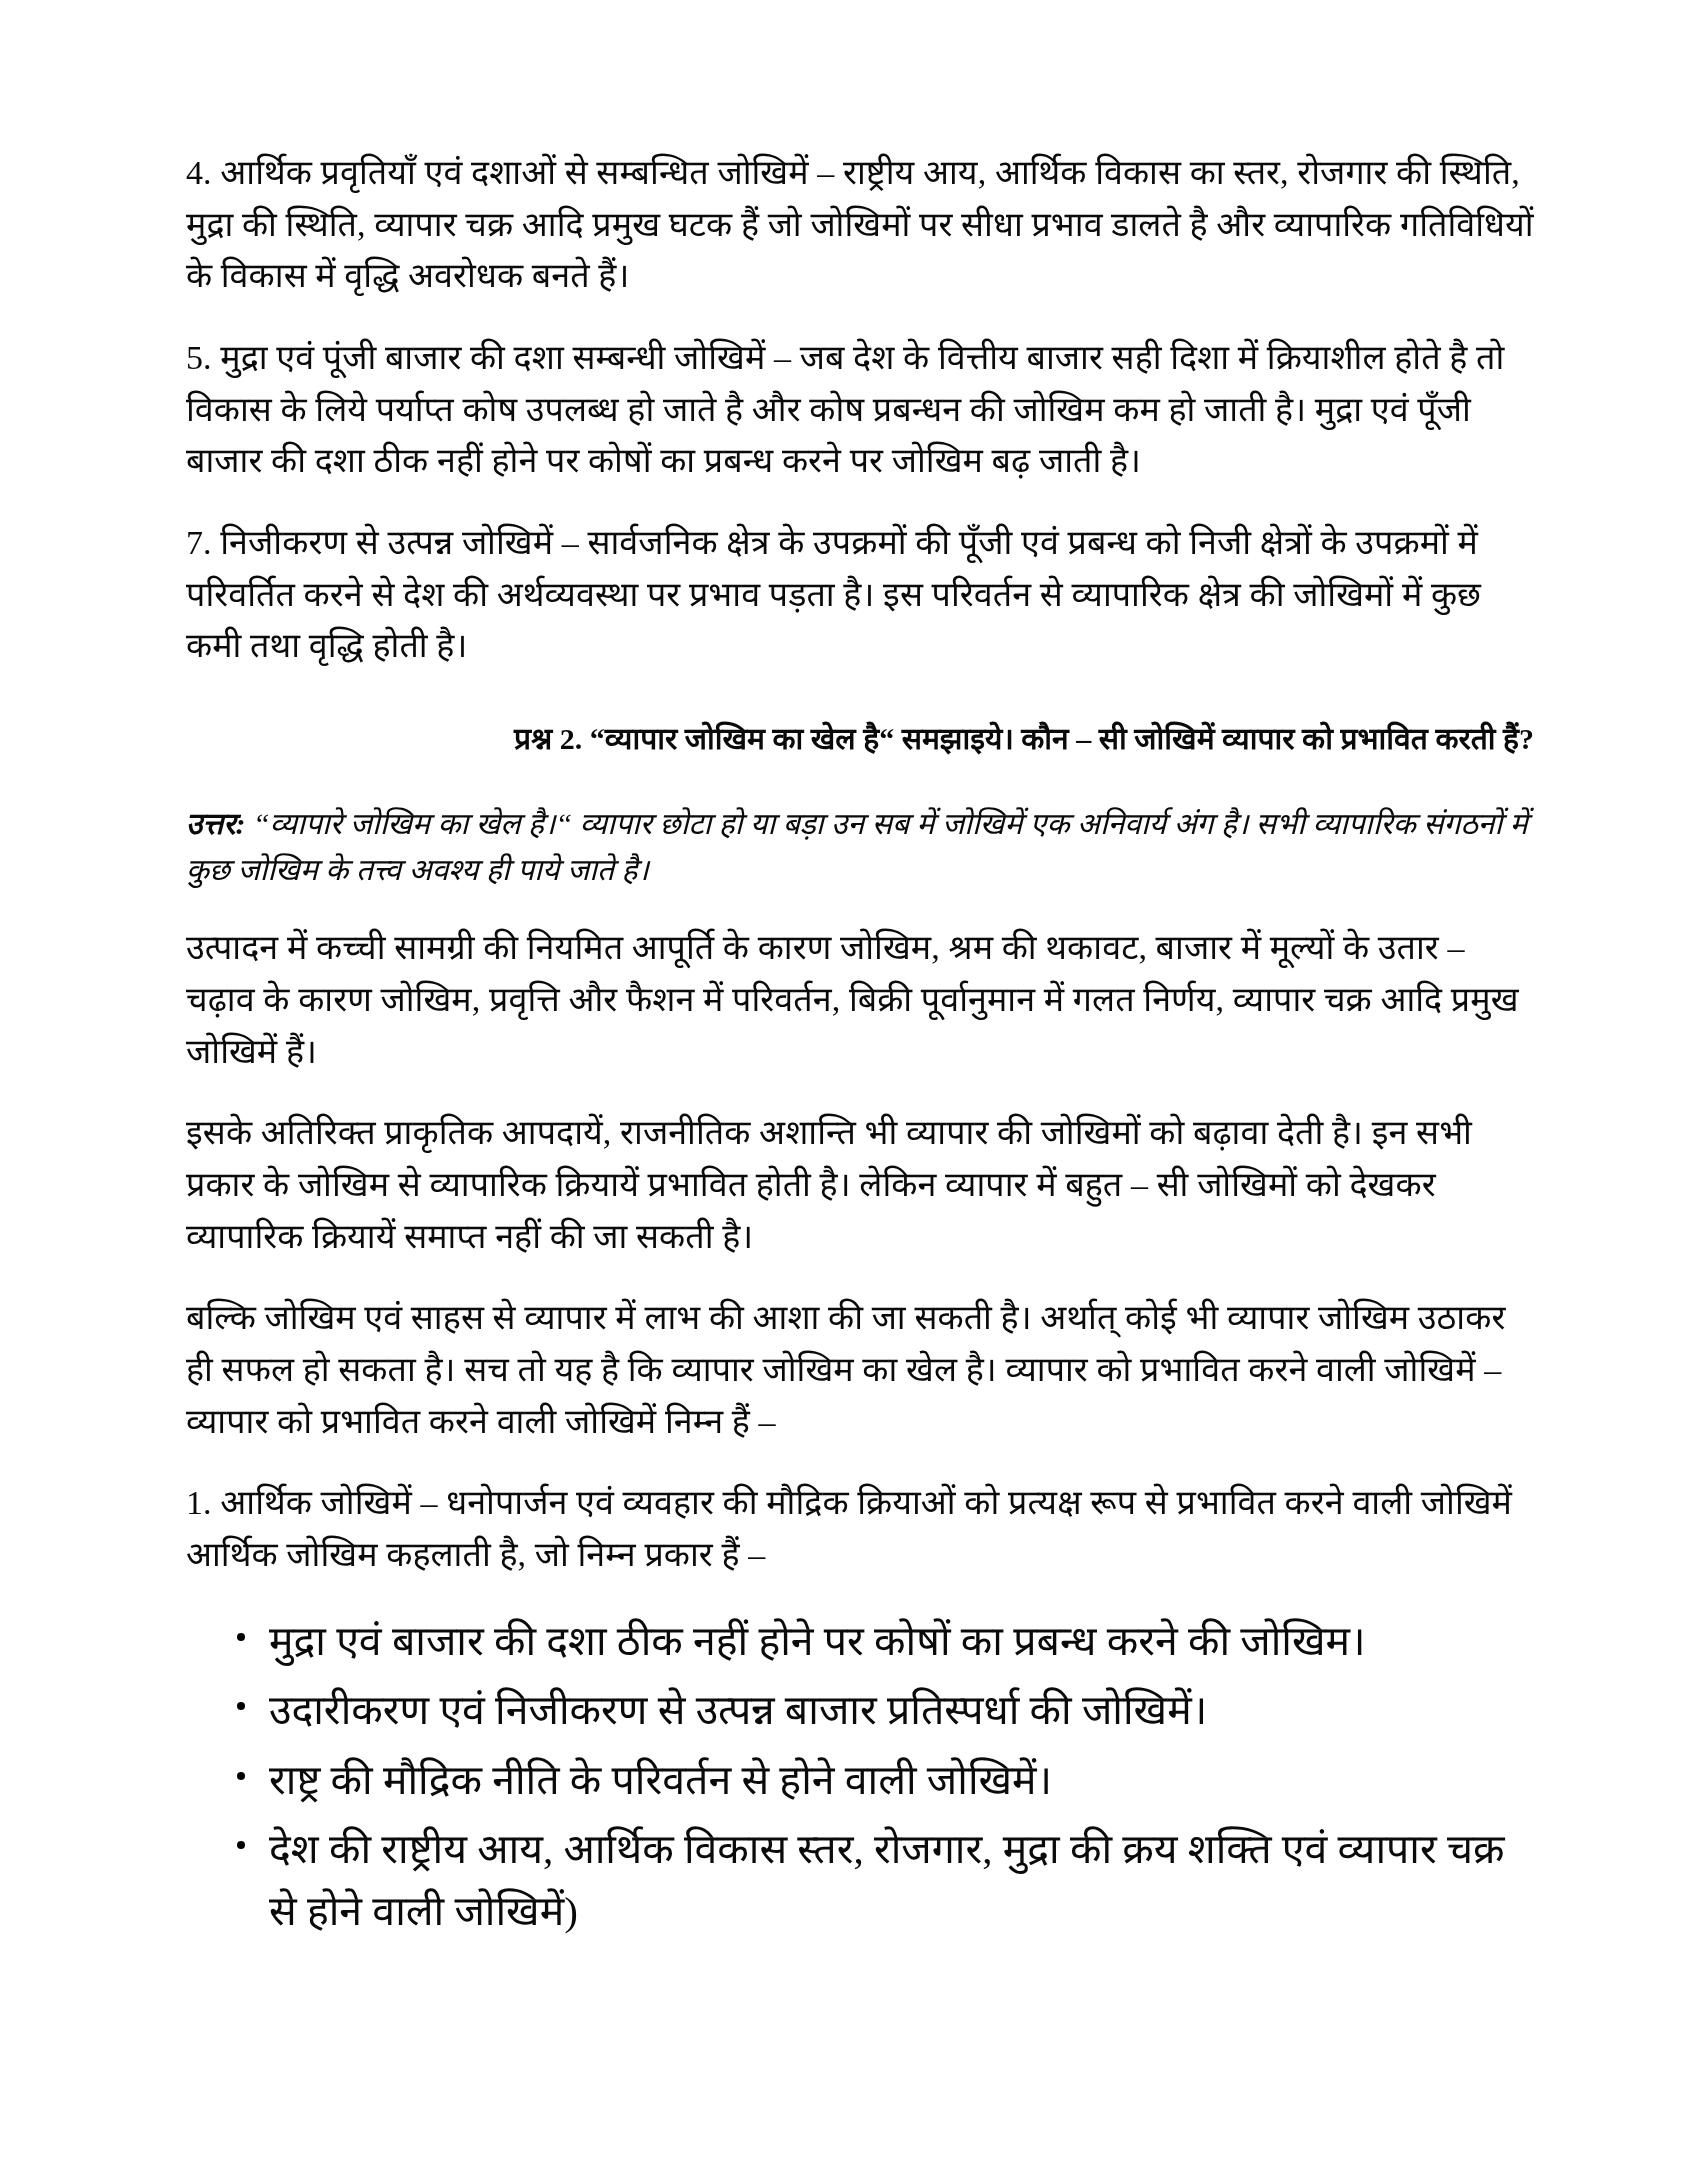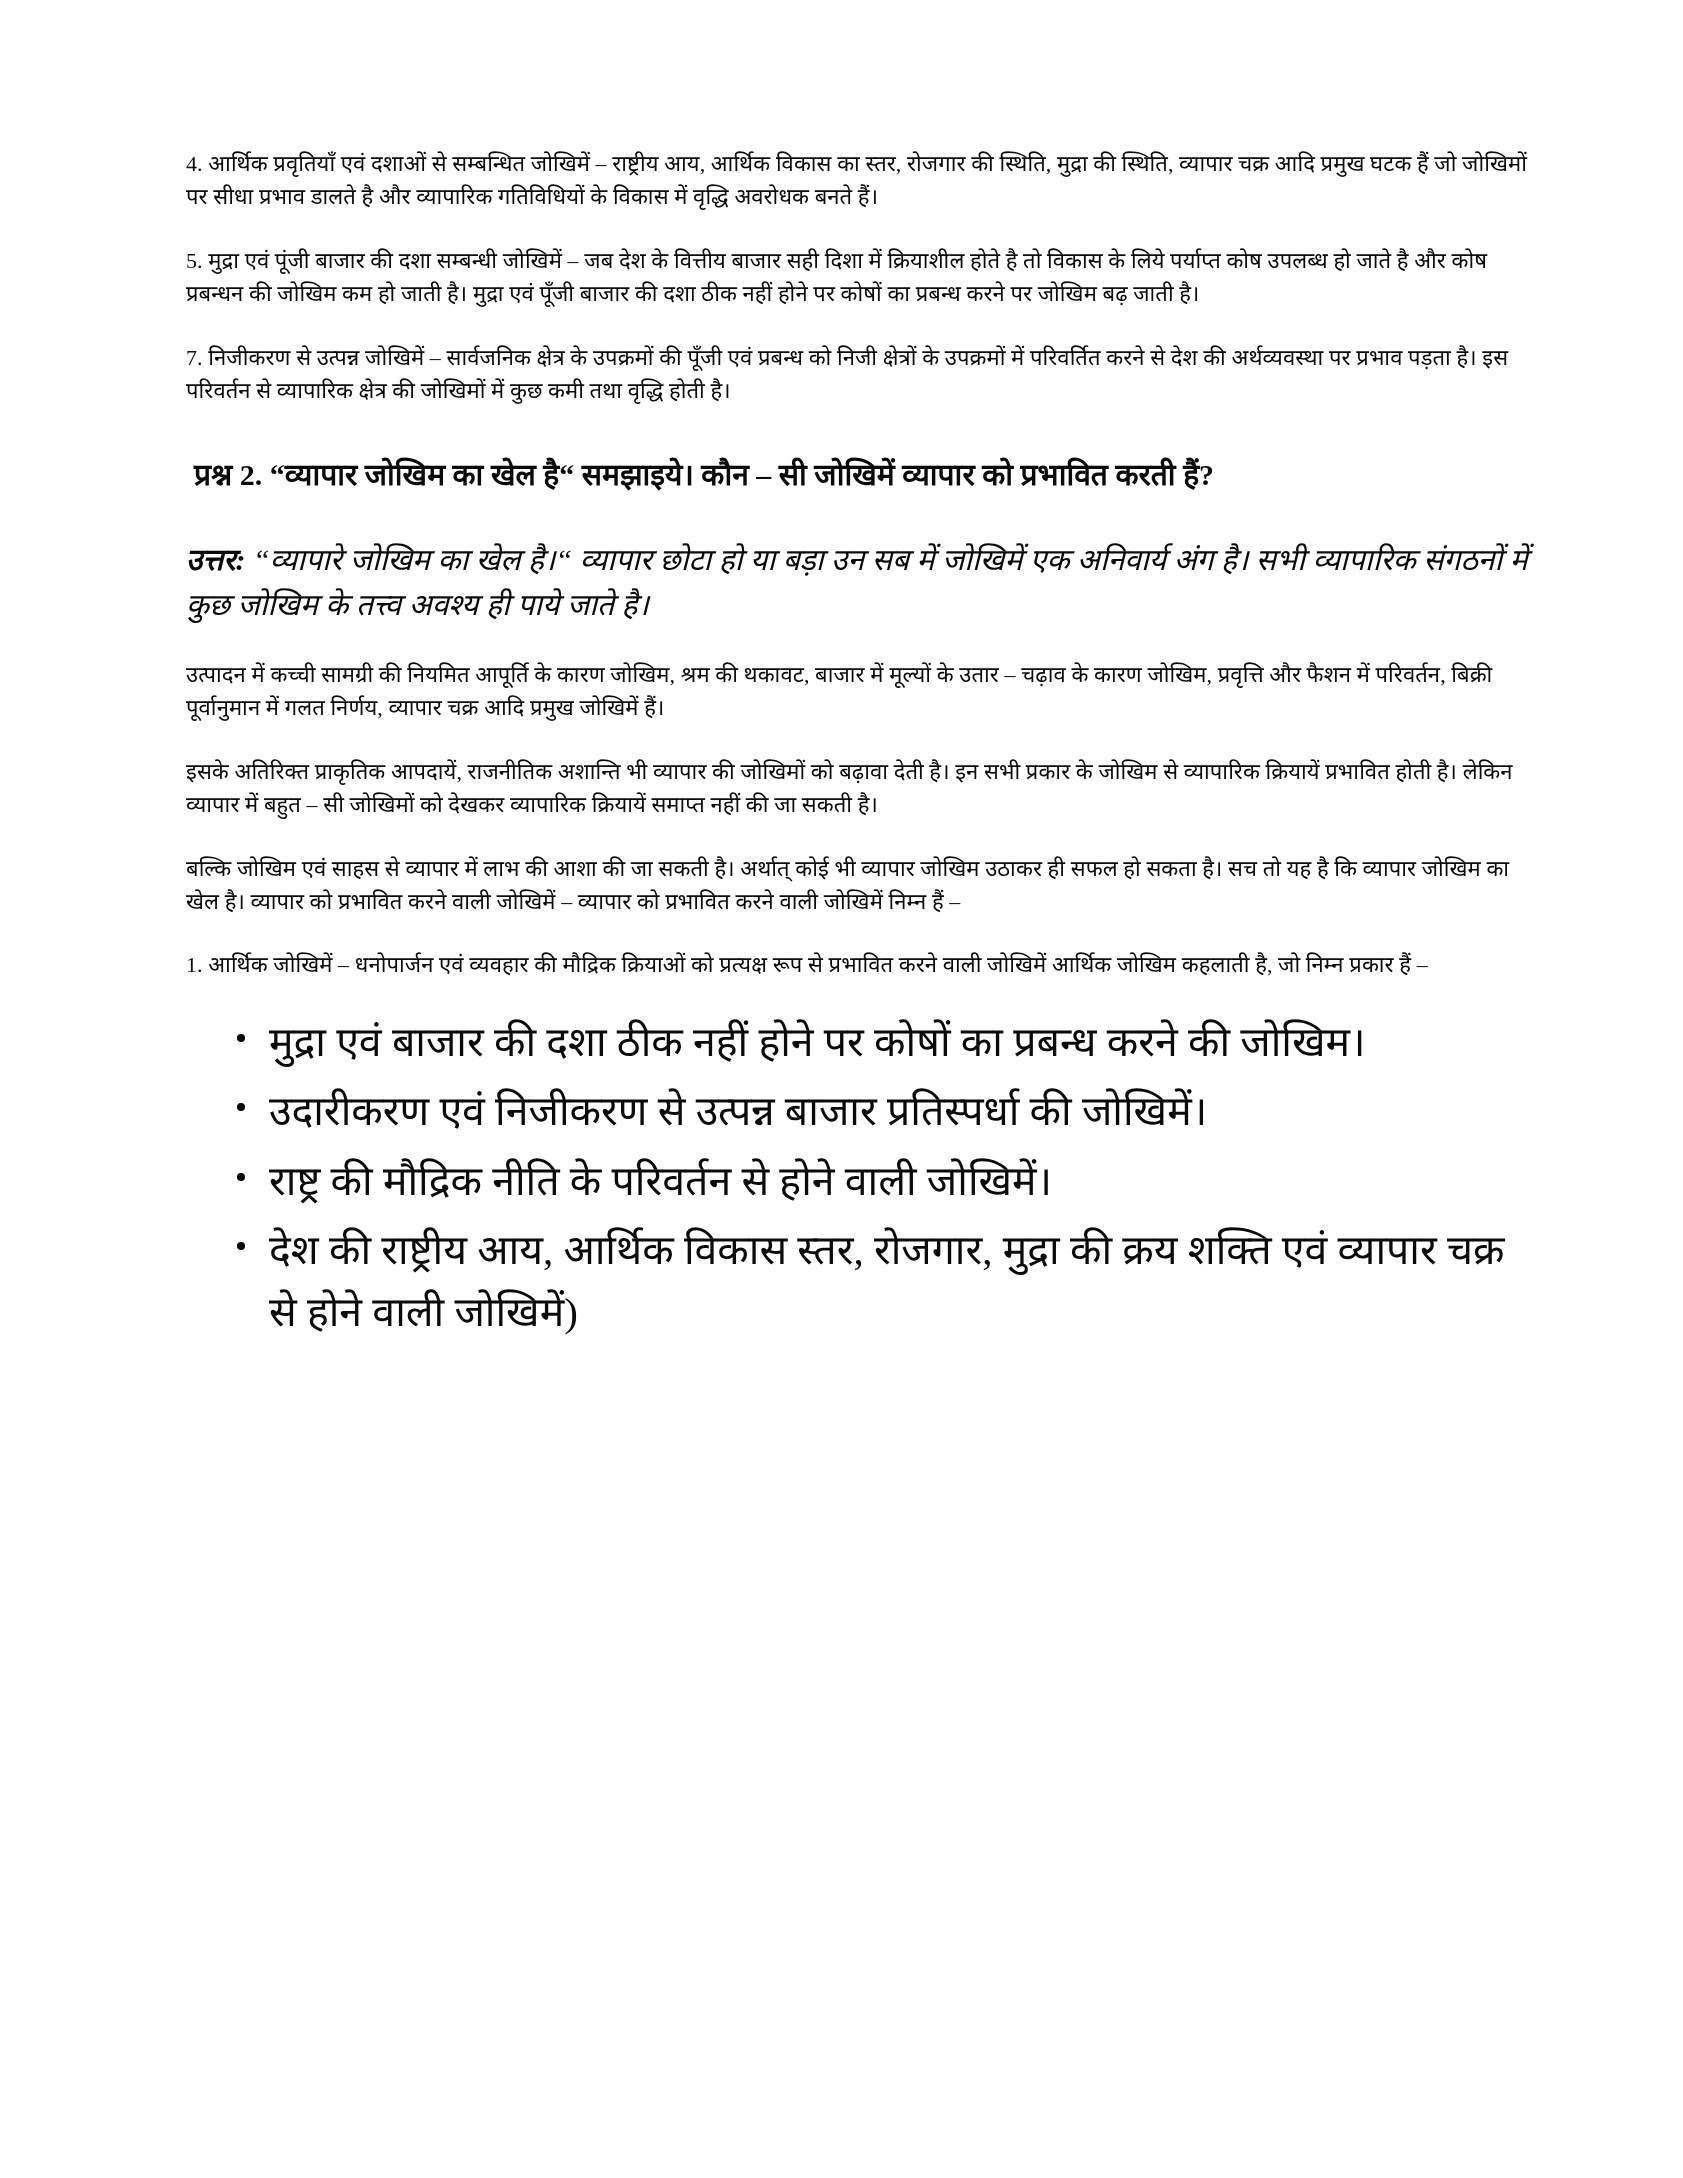--- a/index.html
+++ b/index.html
@@ -24,31 +24,32 @@
     padding: 147px 149px 59px 186px;
   }
   .doc-body {
     font-size: 30px;
     line-height: 1.52;
     color: #0a0a0a;
     text-align: left;
   }
   p.para {
     margin: 0 0 30px 0;
-    font-size: 22px;
+    font-size: 34px;
     line-height: 1.52;
     letter-spacing: 0.1px;
   }
   p.para.tight {
   }
   p.question {
-    margin: 44px 0 40px 8px;
+    margin: 44px 0 40px 0;
     font-weight: bold;
     font-size: 30px;
     line-height: 1.5;
+    text-align: right;
   }
   p.answer {
     margin: 0 0 30px 0;
     font-size: 30px;
     line-height: 1.52;
     font-style: italic;
   }
   .answer-label {
     font-weight: bold;
   }

